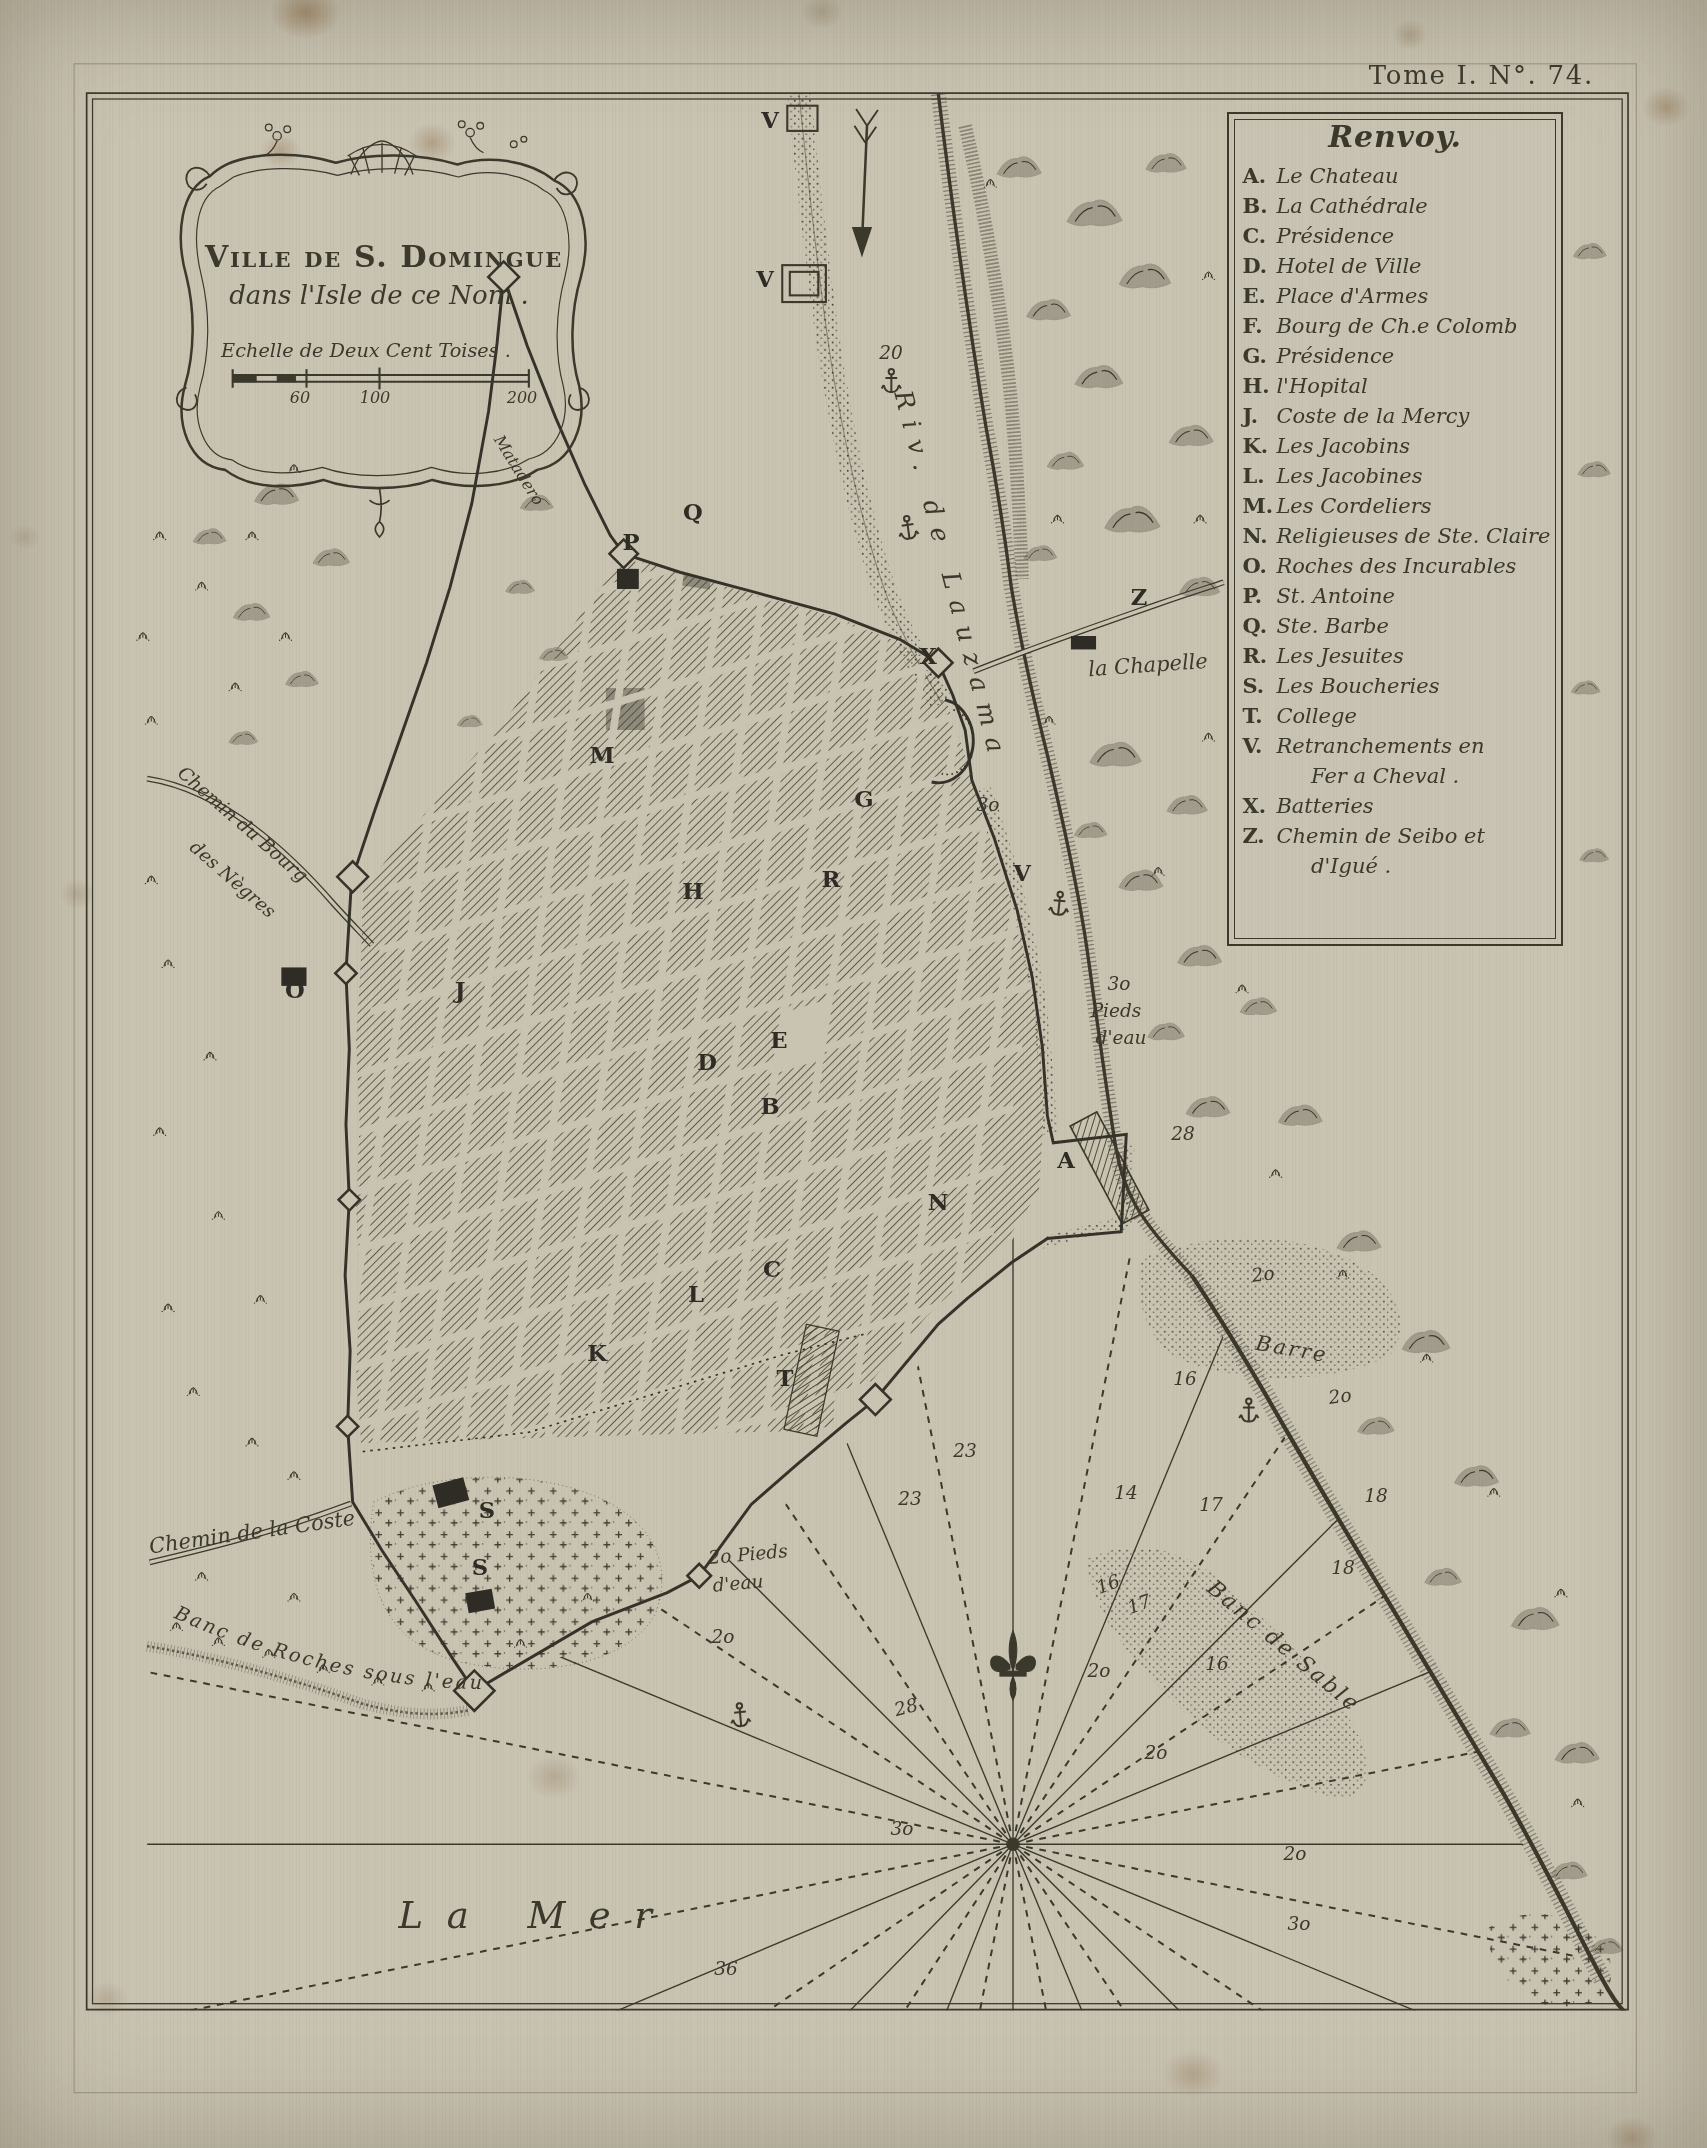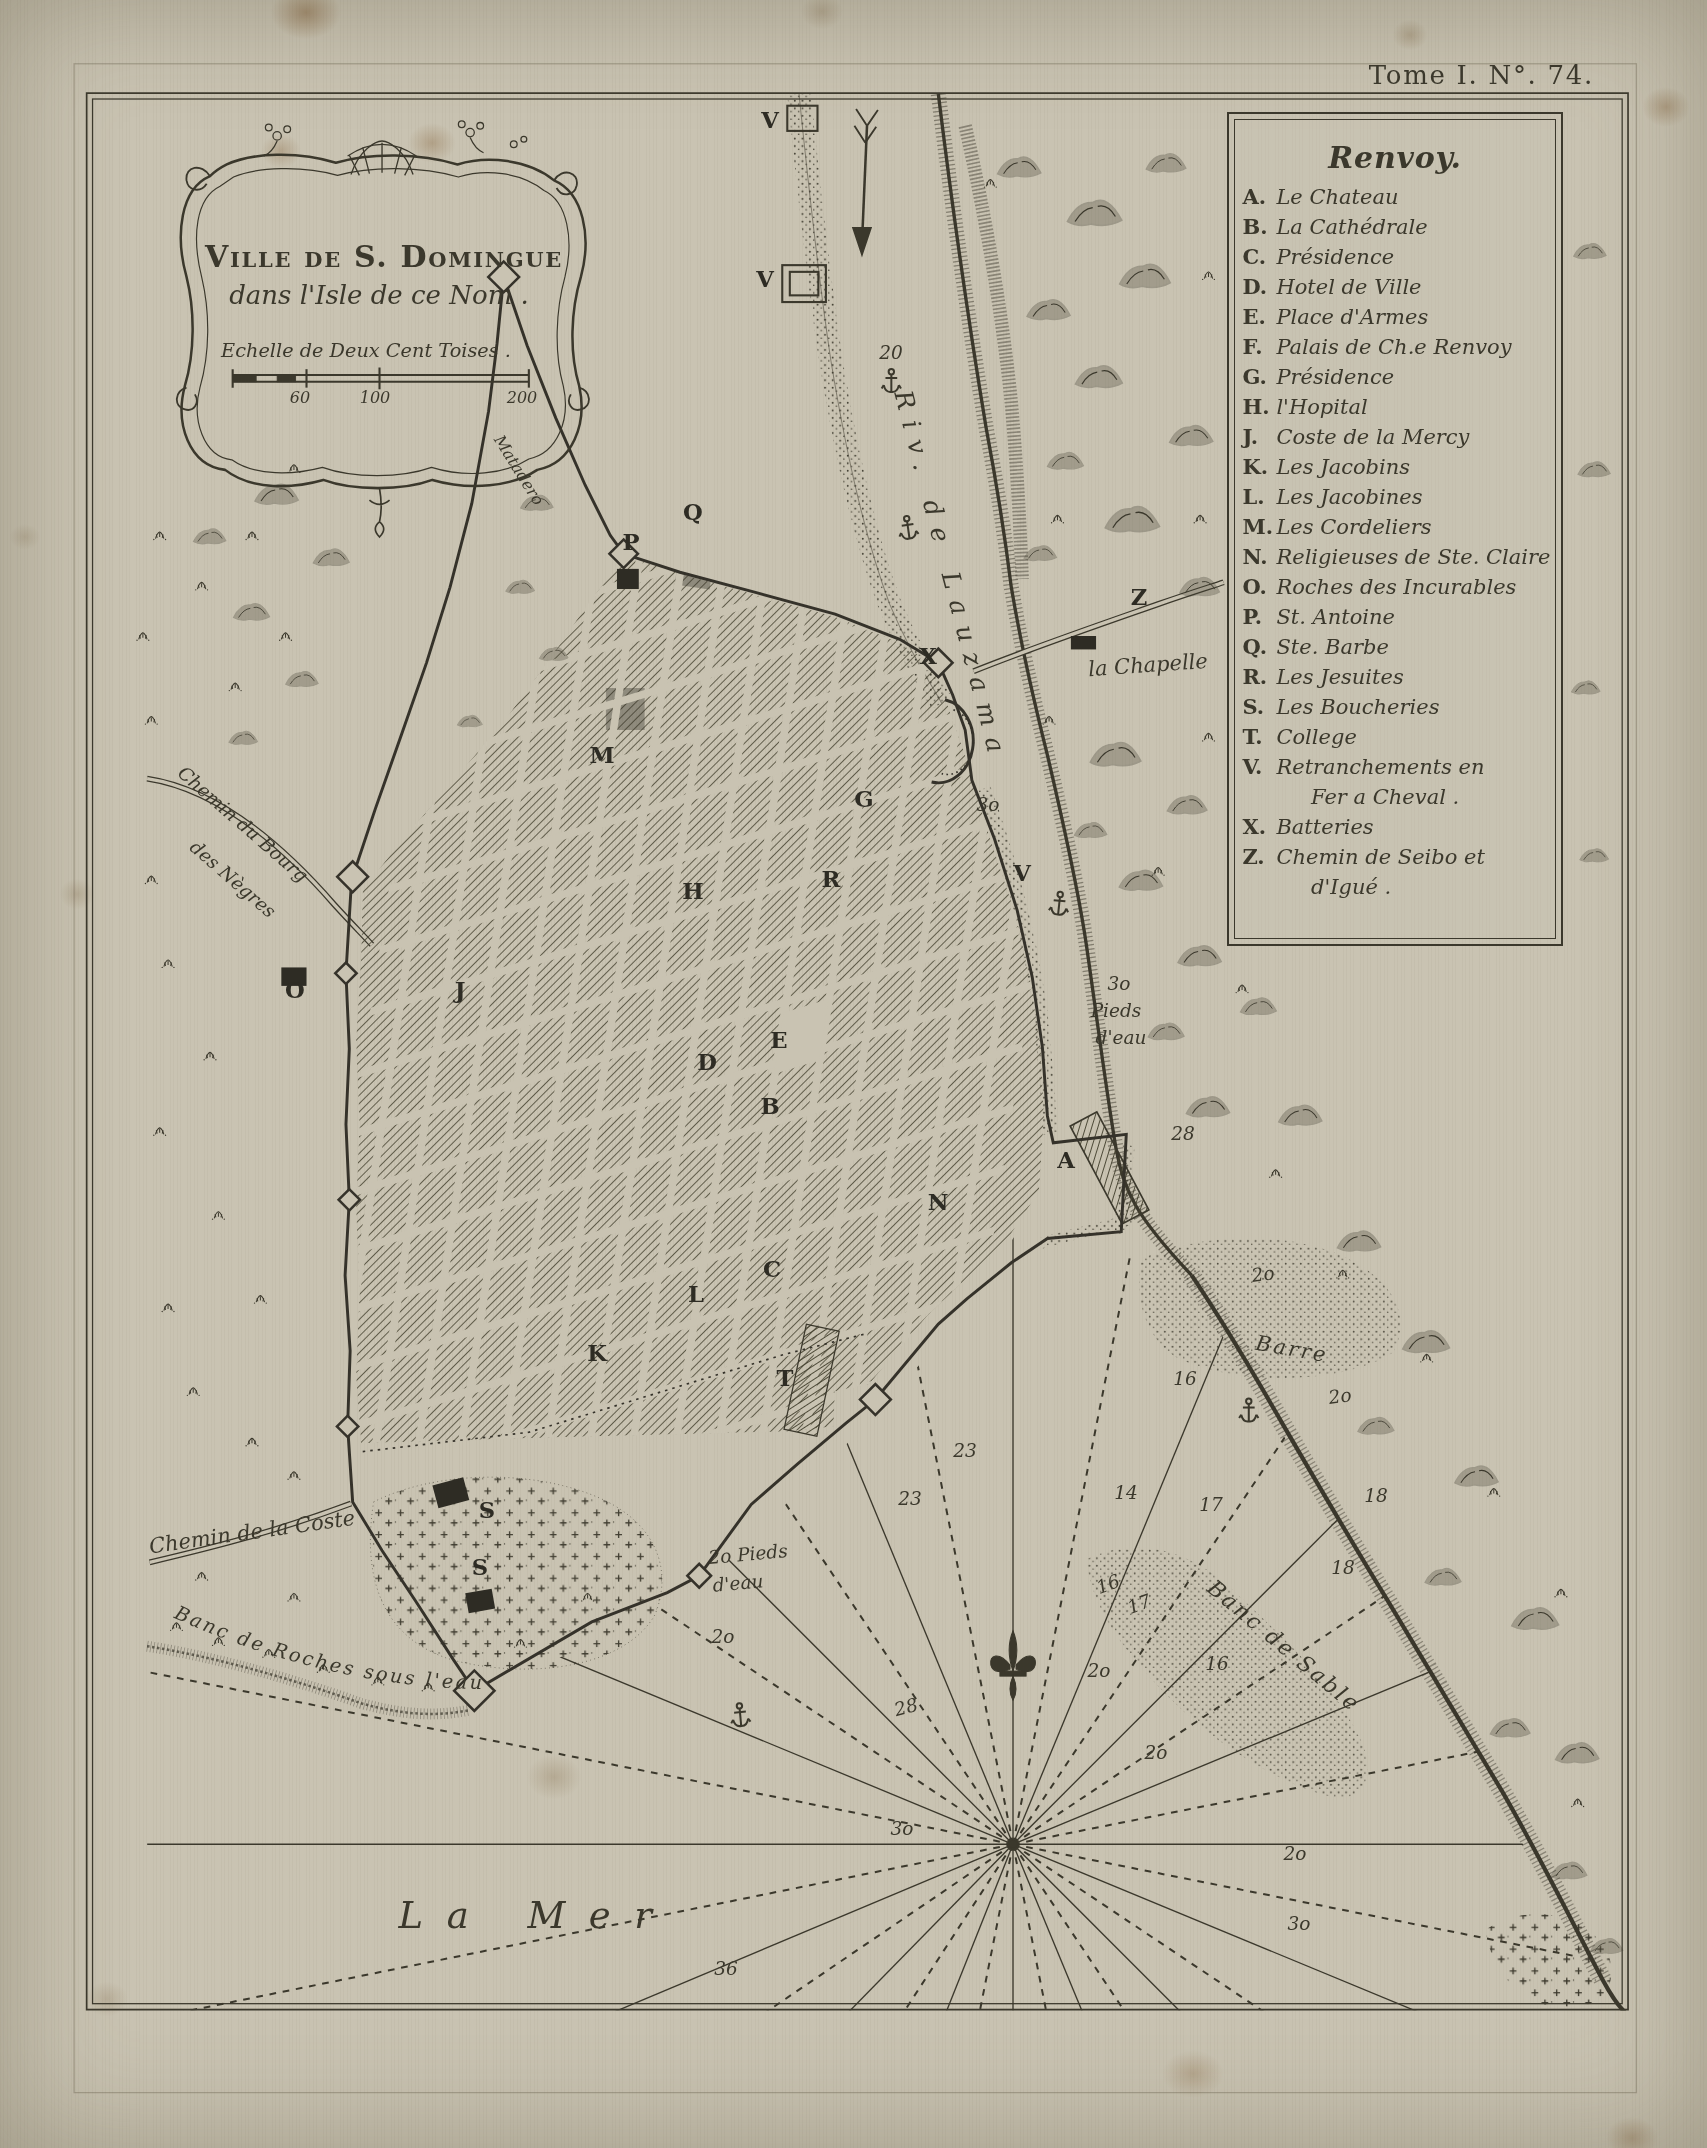--- a/index.html
+++ b/index.html
@@ -27,21 +27,21 @@
   .pl{position:absolute;font-weight:bold;font-size:22.7px;color:#2e2c24;
     transform:translate(-50%,-50%);font-style:normal;}
   .dp{position:absolute;font-style:italic;font-size:18.5px;color:#3b382c;
     transform:translate(-50%,-50%) rotate(var(--r,0deg));}
   .tome{position:absolute;left:1242px;top:60px;width:352px;text-align:right;
     font-size:26px;letter-spacing:1.7px;}
   .legend{position:absolute;left:1227px;top:112px;width:336px;height:834px;
     border:2.5px solid #3b382c;box-sizing:border-box;background:rgba(201,195,178,.25);}
   .legend:after{content:"";position:absolute;inset:5px;border:1.3px solid #3b382c;pointer-events:none;}
   .legend-title{text-align:center;font-style:italic;font-weight:bold;font-size:30px;
-    margin-top:26px;margin-bottom:6.7px;letter-spacing:0.8px;}
+    margin-top:5px;margin-bottom:6.7px;letter-spacing:0.8px;}
   .legend-row{display:flex;padding-left:13.4px;line-height:30px;font-size:21px;}
   .legend-key{width:34px;font-weight:bold;flex:0 0 auto;}
   .legend-lab{font-style:italic;}
   .legend-cont{padding-left:82px;line-height:30px;font-size:21px;font-style:italic;}
   .cart-title1{position:absolute;left:384px;top:256px;transform:translate(-50%,-50%);
     font-variant:small-caps;font-weight:bold;font-size:30px;letter-spacing:1.7px;white-space:nowrap;}
   .cart-title2{position:absolute;left:379px;top:295px;transform:translate(-50%,-50%);
     font-style:italic;font-size:26px;white-space:nowrap;}
   .cart-scale{position:absolute;left:366px;top:350px;transform:translate(-50%,-50%);
     font-style:italic;font-size:19.3px;white-space:nowrap;}
@@ -456,21 +456,21 @@
     <div class="legend-row">
           <span class="legend-key">D.</span>
           <span class="legend-lab">Hotel de Ville</span>
         </div>
     <div class="legend-row">
           <span class="legend-key">E.</span>
           <span class="legend-lab">Place d'Armes</span>
         </div>
     <div class="legend-row">
           <span class="legend-key">F.</span>
-          <span class="legend-lab">Palais de Ch.e Renvoy</span>
+          <span class="legend-lab">Bourg de Ch.e Colomb</span>
         </div>
     <div class="legend-row">
           <span class="legend-key">G.</span>
           <span class="legend-lab">Présidence</span>
         </div>
     <div class="legend-row">
           <span class="legend-key">H.</span>
           <span class="legend-lab">l'Hopital</span>
         </div>
     <div class="legend-row">

